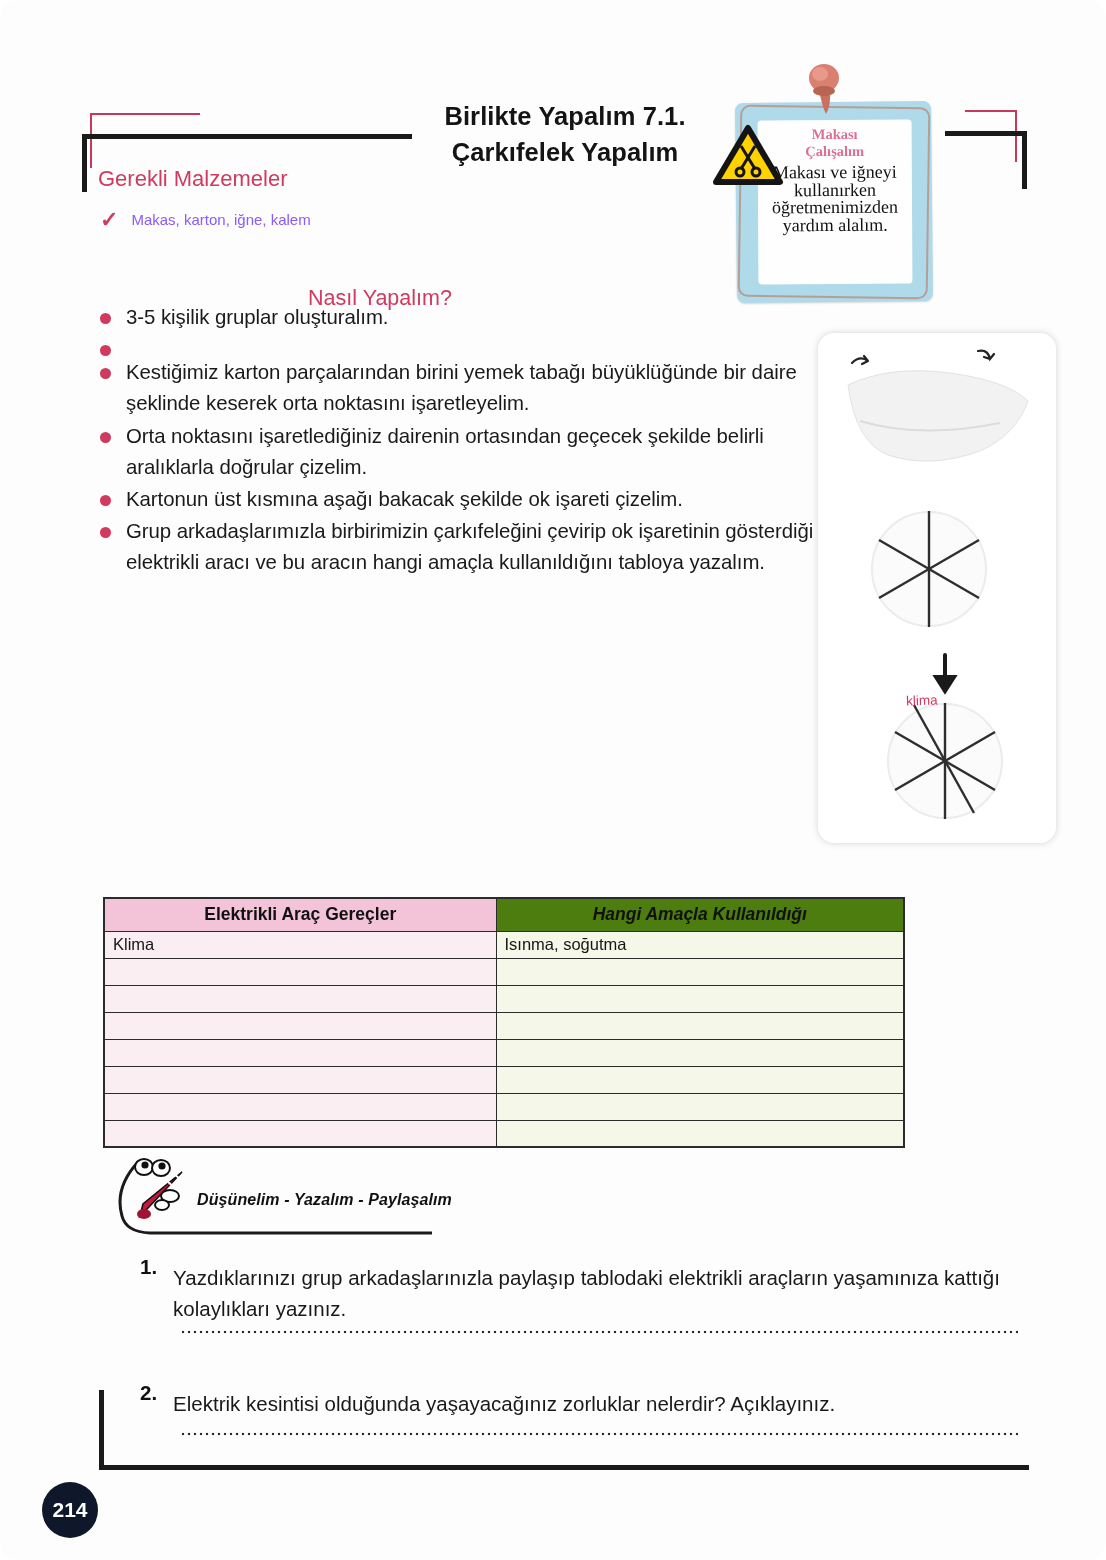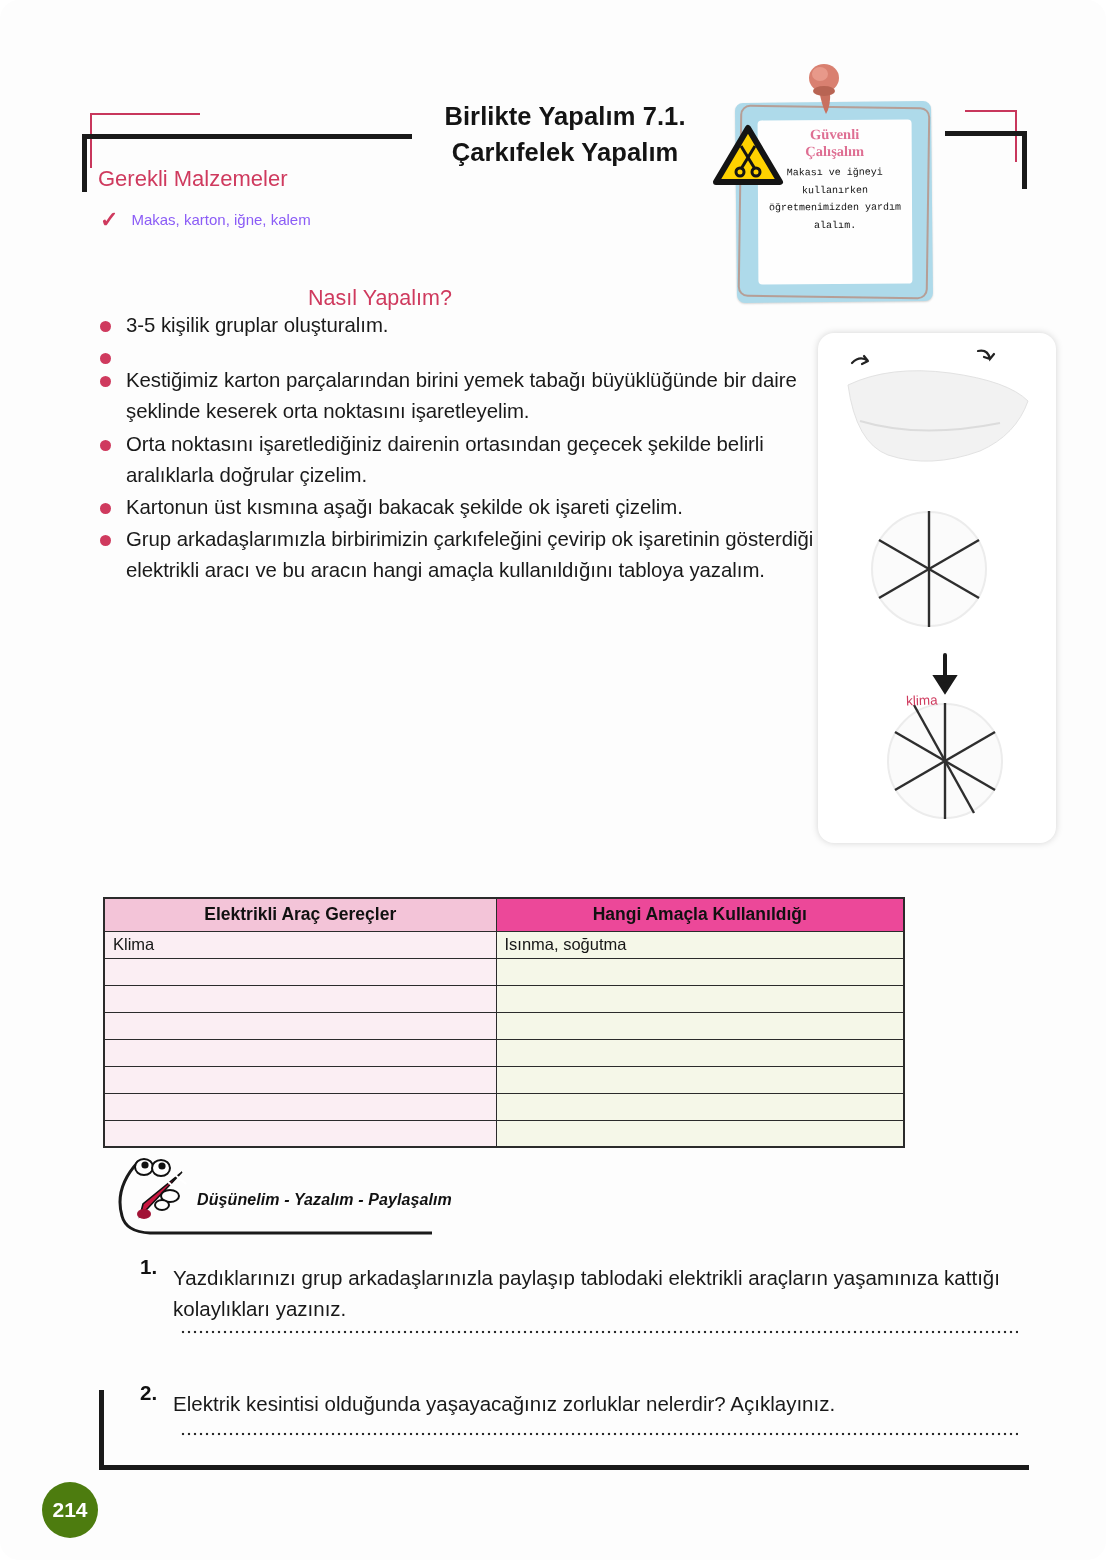--- a/index.html
+++ b/index.html
@@ -52,22 +52,22 @@
     transform: rotate(-0.3deg);
     padding: 6px 4px 0 4px;
     text-align: center;
   }
   #safety-title {
     font-family: "Liberation Serif", serif;
     color: #d8507c; font-size: 14.5px; line-height: 17px; font-weight: 600;
     opacity: .82;
   }
   #safety-text {
-    font-family: Liberation Mono, monospace;
-    color: #111; font-size: 10px; line-height: 17.5px; margin-top: 4px;
+    font-family: Liberation Serif, serif;
+    color: #111; font-size: 18px; line-height: 17.5px; margin-top: 4px;
   }
   #pin {
     position: absolute; left: 78px; top: 0px; width: 44px; height: 56px;
   }
   #warn-tri {
     position: absolute; left: -12px; top: 62px; width: 72px; height: 64px;
   }
 
   
   #materials-title {
@@ -83,21 +83,21 @@
   }
   #materials-text { font-size: 15px; color: #8b5cf6; line-height: 26px; }
 
   
   #howto-title {
     position: absolute; left: 0; top: 286px; width: 760px;
     text-align: center;
     font-size: 21.5px; color: #cf3a5e;
   }
   #steps {
-    position: absolute; left: 100px; top: 310px; width: 730px;
+    position: absolute; left: 100px; top: 302px; width: 730px;
   }
   .step {
     display: flex; align-items: flex-start; gap: 15px;
     margin-bottom: 1px;
   }
   .step .dot {
     width: 11px; height: 11px; border-radius: 50%;
     background: #cf3a5e; flex: 0 0 11px; margin-top: 11px;
   }
   .step .stxt {
@@ -126,21 +126,21 @@
     border-collapse: collapse;
     border: 2px solid #2b2b2b;
   }
   #tbl th, #tbl td {
     border: 1.5px solid #2b2b2b;
     height: 27px; padding: 0 8px;
     font-size: 16.5px;
   }
   #tbl th { font-size: 17.5px; height: 33px; color: #111; }
   #tbl th.c1 { background: #f3c4d8; width: 49%; }
-  #tbl th.c2 { background: #ec4899; width: 51%; }
+  #tbl th.c2 { background: #4d7c0f; width: 51%; font-style: italic; }
   #tbl td.c1 { background: #fbeef3; }
   #tbl td.c2 { background: #f5f7e8; }
   #tbl td { color: #161616; }
 
   
   #dysp {
     position: absolute; left: 112px; top: 1158px; width: 500px; height: 88px;
   }
   #dysp-label {
     position: absolute; left: 85px; top: 33px;
@@ -164,21 +164,21 @@
     background-size: 6px 4px;
     background-repeat: repeat-x;
   }
   #dl1 { left: 180px; top: 1330px; width: 838px; }
   #dl2 { left: 180px; top: 1432px; width: 838px; }
 
   
   #pageno {
     position: absolute; left: 42px; top: 1482px;
     width: 56px; height: 56px; border-radius: 50%;
-    background: #4d7c0f; color: #fff;
+    background: #0f172a; color: #fff;
     font-size: 21px; font-weight: bold;
     display: flex; align-items: center; justify-content: center;
   }
 </style>
 </head>
 <body>
 
 <div id="page">
 
   <div class="br-pink" style="left:90px; top:113px; width:110px; height:2px;"></div>
@@ -197,21 +197,21 @@
   <div id="title-block">
     <div class="tline">Birlikte Yapalım 7.1.</div>
     <div class="tline">Çarkıfelek Yapalım</div>
   </div>
 
   <div id="safety">
     <div id="safety-frame"></div>
     <div id="safety-frame2"></div>
     <div id="safety-inner">
       <div id="safety-title">
-        <div>Güvenli</div>
+        <div>Makası</div>
         <div>Çalışalım</div>
       </div>
       <div id="safety-text">Makası ve iğneyi kullanırken öğretmenimizden yardım alalım.</div>
     </div>
     <svg id="pin" viewBox="0 0 44 56">
       <ellipse cx="22" cy="16" rx="15" ry="14" fill="#d98070"></ellipse>
       <ellipse cx="18" cy="12" rx="8" ry="7" fill="#e8998a"></ellipse>
       <path d="M17 28 Q20 44 24 52 Q29 44 28 28 Z" fill="#c9705f"></path>
       <ellipse cx="22" cy="29" rx="11" ry="5" fill="#b86453"></ellipse>
     </svg>

